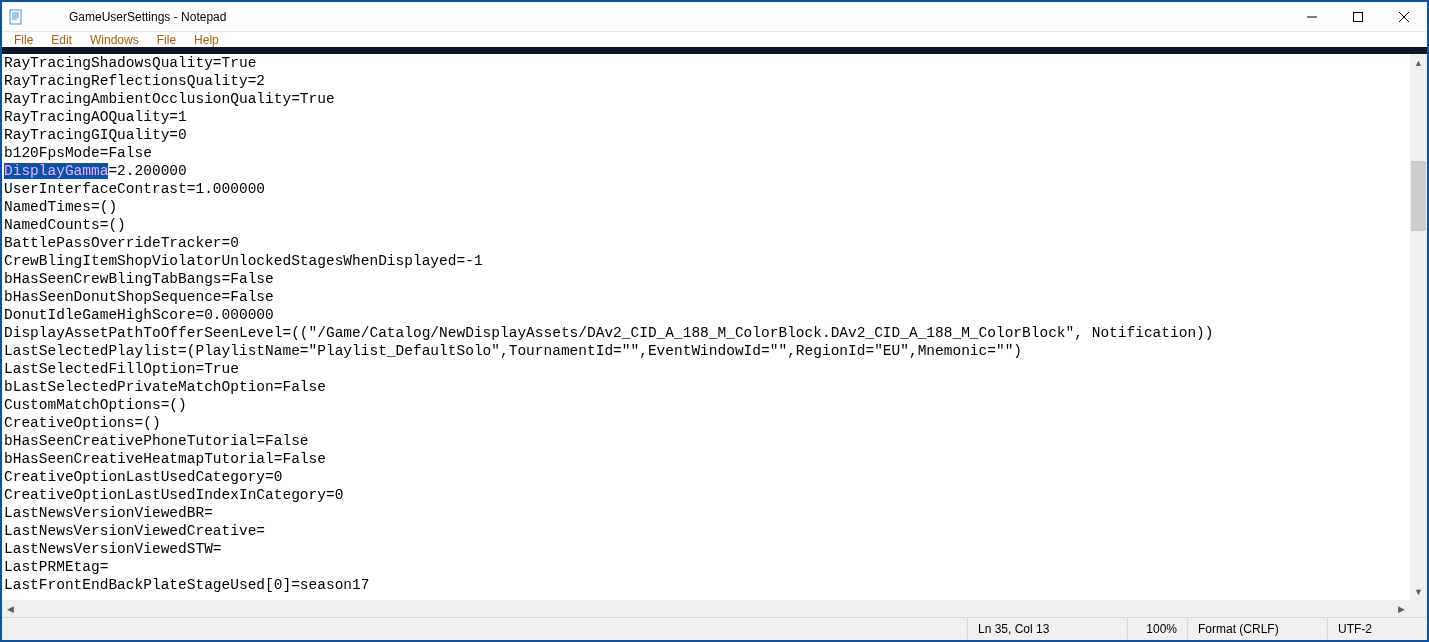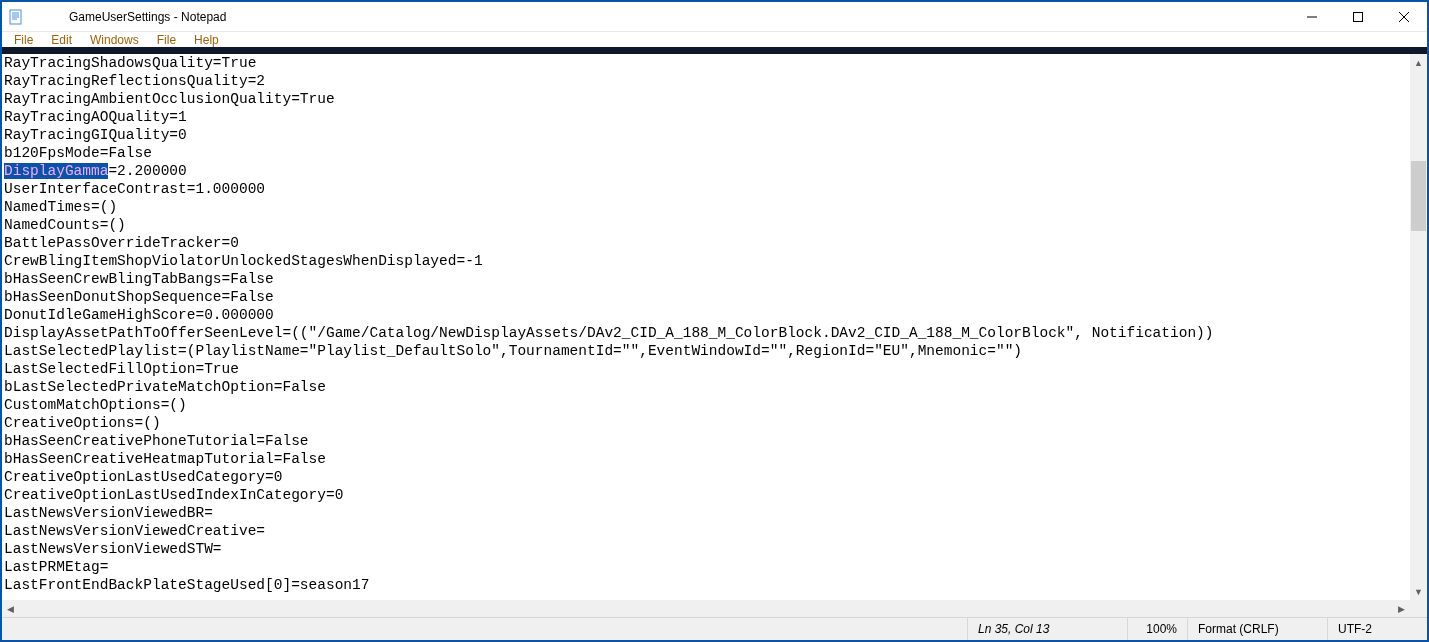--- a/index.html
+++ b/index.html
@@ -129,21 +129,21 @@
     flex-shrink: 0;
   }
   .statusbar .seg {
     padding: 0 10px;
     border-left: 1px solid #d8d8d8;
     height: 100%;
     display: flex; align-items: center;
   }
   .statusbar .seg.first { border-left: none; }
   .statusbar .grow { flex: 1; }
-  .statusbar .pos { width: 160px; font-style: italic; }
+  .statusbar .pos { width: 160px; }
   .statusbar .zoom { width: 60px; justify-content: flex-end; padding-left: 32px; }
   .statusbar .eol { width: 140px; }
   .statusbar .enc { width: 100px; }
 </style>
 </head>
 <body>
 
 <div class="window">
   <div class="titlebar">
     <span class="icon">

